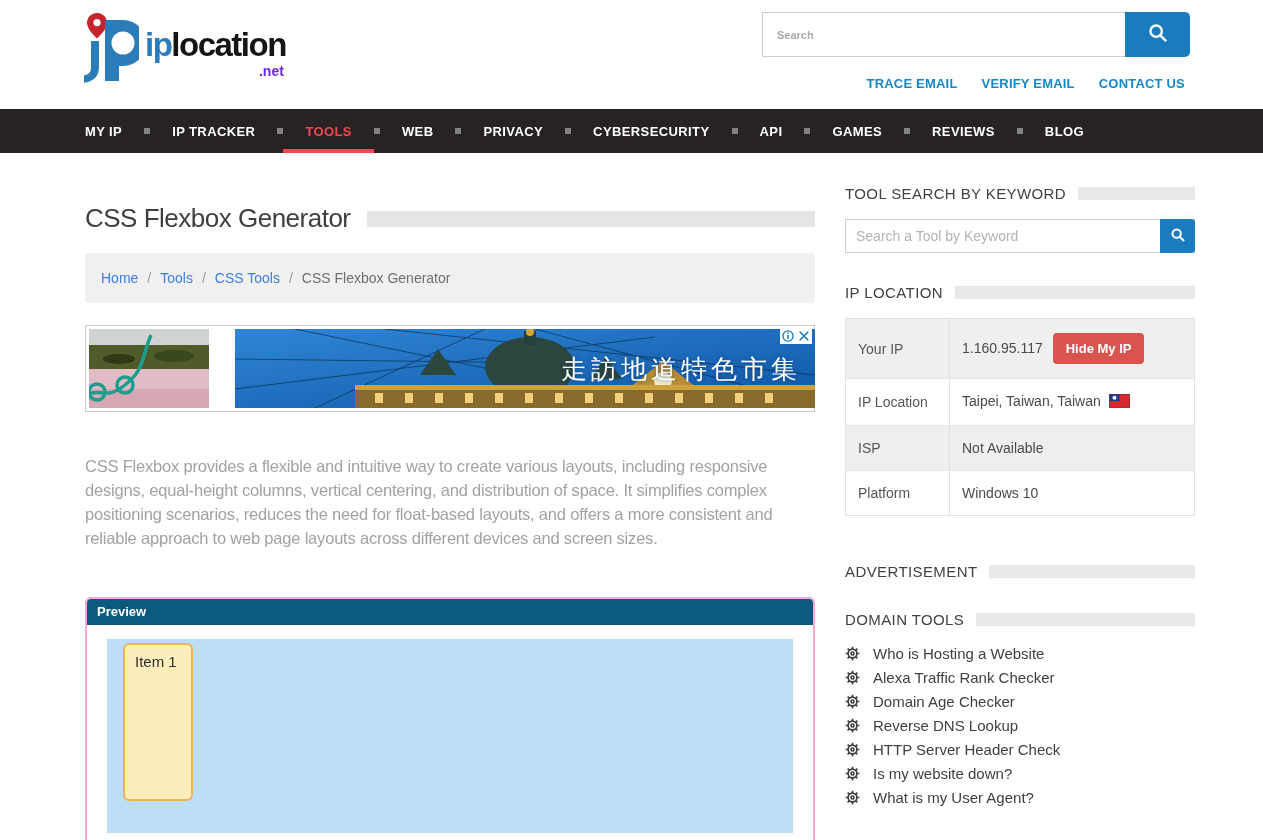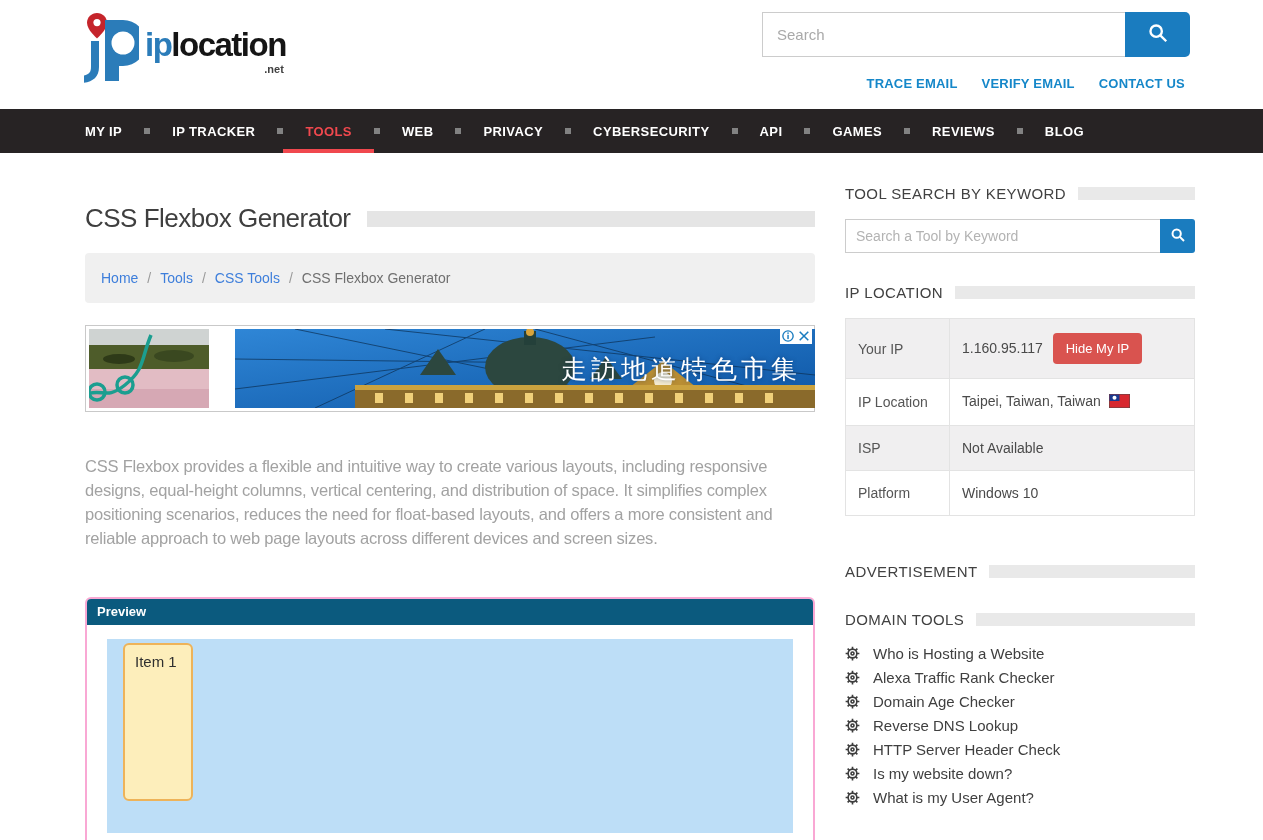--- a/index.html
+++ b/index.html
@@ -5,24 +5,24 @@
   * { margin:0; padding:0; box-sizing:border-box; }
   body { font-family:"Liberation Sans", sans-serif; background:#fff; }
   .page { position:relative; width:1263px; height:840px; overflow:hidden; background:#fff; }
 
   
   .header { position:relative; height:109px; background:#fff; }
   .logo { position:absolute; left:75px; top:12px; display:flex; align-items:flex-start; cursor:pointer; }
   .logo-text { margin-left:6px; margin-top:16px; line-height:1; }
   .logo-main { font-size:33px; font-weight:bold; color:#151515; letter-spacing:-1.5px; }
   .logo-main .ip-blue { color:#2b7cb9; }
-  .logo-tld { text-align:right; color:#404040; font-size:11px; font-weight:bold; margin-top:3px; padding-right:2px; }
+  .logo-tld { text-align:right; color:#6d28d9; font-size:14px; font-weight:bold; margin-top:3px; padding-right:2px; }
 
   .hdr-search { position:absolute; left:762px; top:12px; display:flex; width:428px; height:45px; }
-  .hdr-search input { flex:1; border:1px solid #ccc; border-right:none; padding:0 14px; font-size:15px; color:#666; outline:none; font-family:inherit; }
+  .hdr-search input { flex:1; border:1px solid #ccc; border-right:none; padding:0 14px; font-size:11px; color:#666; outline:none; font-family:inherit;font-weight:bold; }
   .hdr-search input::placeholder { color:#a9a9a9; }
   .hdr-search button { width:65px; background:#1a7cbf; border:none; border-radius:0 5px 5px 0; cursor:pointer; display:flex; align-items:center; justify-content:center; }
 
   .hdr-links { position:absolute; right:78px; top:76px; display:flex; gap:24px; }
   .hdr-links a { font-size:13px; font-weight:bold; color:#1587c9; text-decoration:none; letter-spacing:0.2px; }
 
   
   .nav { height:44px; background:#272324; display:flex; align-items:center; padding-left:63px; }
   .nav-item { position:relative; height:44px; display:flex; align-items:center; padding:0 22px; color:#fff; font-size:13px; font-weight:bold; letter-spacing:0.4px; cursor:pointer; text-decoration:none; }
   .nav-item.active { color:#f0484e; }
@@ -68,21 +68,21 @@
   .tool-search input { flex:1; border:1px solid #ccc; border-right:none; padding:0 10px; font-size:14px; color:#666; outline:none; font-family:inherit; min-width:0; }
   .tool-search input::placeholder { color:#b3b3b3; }
   .tool-search button { width:35px; background:#1a7cbf; border:none; border-radius:0 3px 3px 0; cursor:pointer; display:flex; align-items:center; justify-content:center; }
 
   .hd-ip { margin-top:31px; }
   table.ipinfo { margin-top:17px; width:100%; border-collapse:collapse; font-size:14px; }
   table.ipinfo td { border:1px solid #e3e3e3; padding:14px 12px; color:#4a4a4a; vertical-align:middle; }
   table.ipinfo td.lbl { width:104px; color:#565656;margin-top:35px; }
   table.ipinfo tr:nth-child(odd) { background:#f0eff0; }
   table.ipinfo tr:nth-child(even) { background:#fff; }
-  .hide-ip-btn { margin-left:10px; background:#d9534f; color:#fff; font-weight:normal; font-size:13px; border:none; border-radius:4px; padding:8px 13px; cursor:pointer; font-family:inherit; }
+  .hide-ip-btn { margin-left:10px; background:#d9534f; color:#fff; font-weight:bold; font-size:13px; border:none; border-radius:4px; padding:8px 13px; cursor:pointer; font-family:inherit; }
   .flag { display:inline-block; vertical-align:-2px; margin-left:8px; }
 
   .hd-adv { margin-top:47px; }
   .hd-dt { margin-top:31px; }
   .dt-list { margin-top:17px; list-style:none; }
   .dt-list li { display:flex; align-items:center; gap:13px; margin-bottom:7px; cursor:pointer; }
   .dt-list .dt-label { font-size:15px; color:#3f3f3f; }
   .gear { flex:none; display:flex; }
 </style>
 </head>

